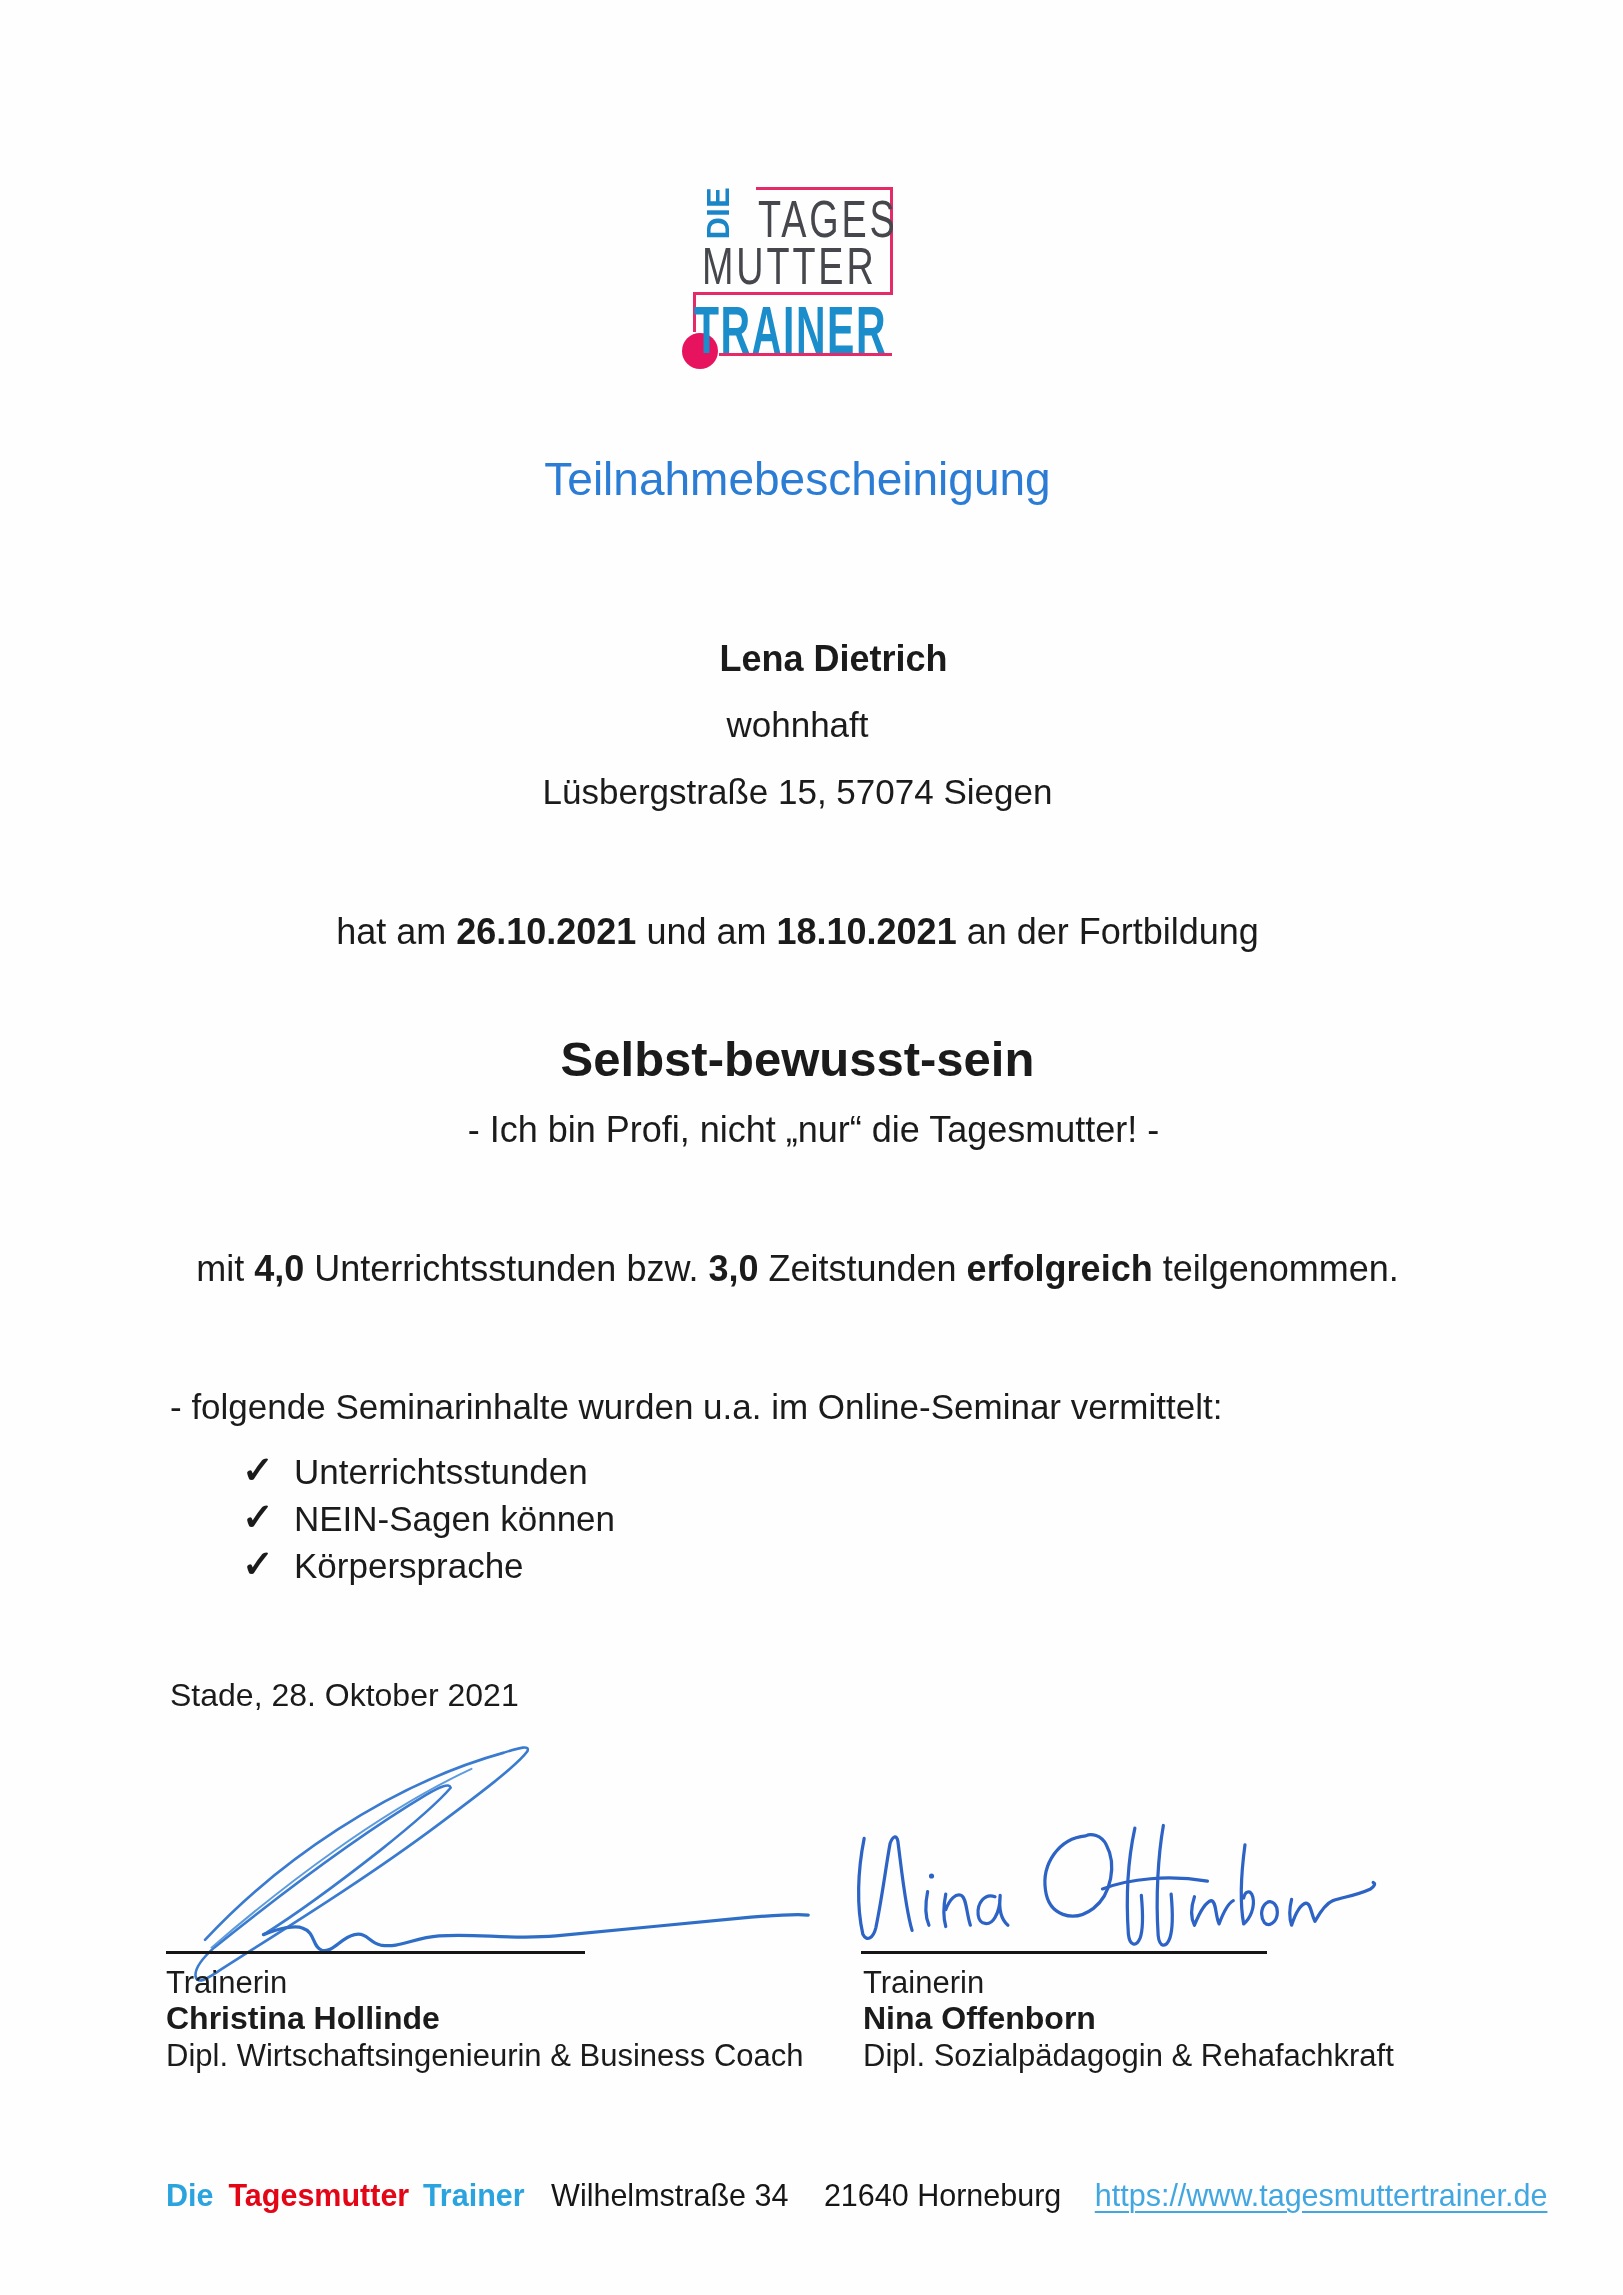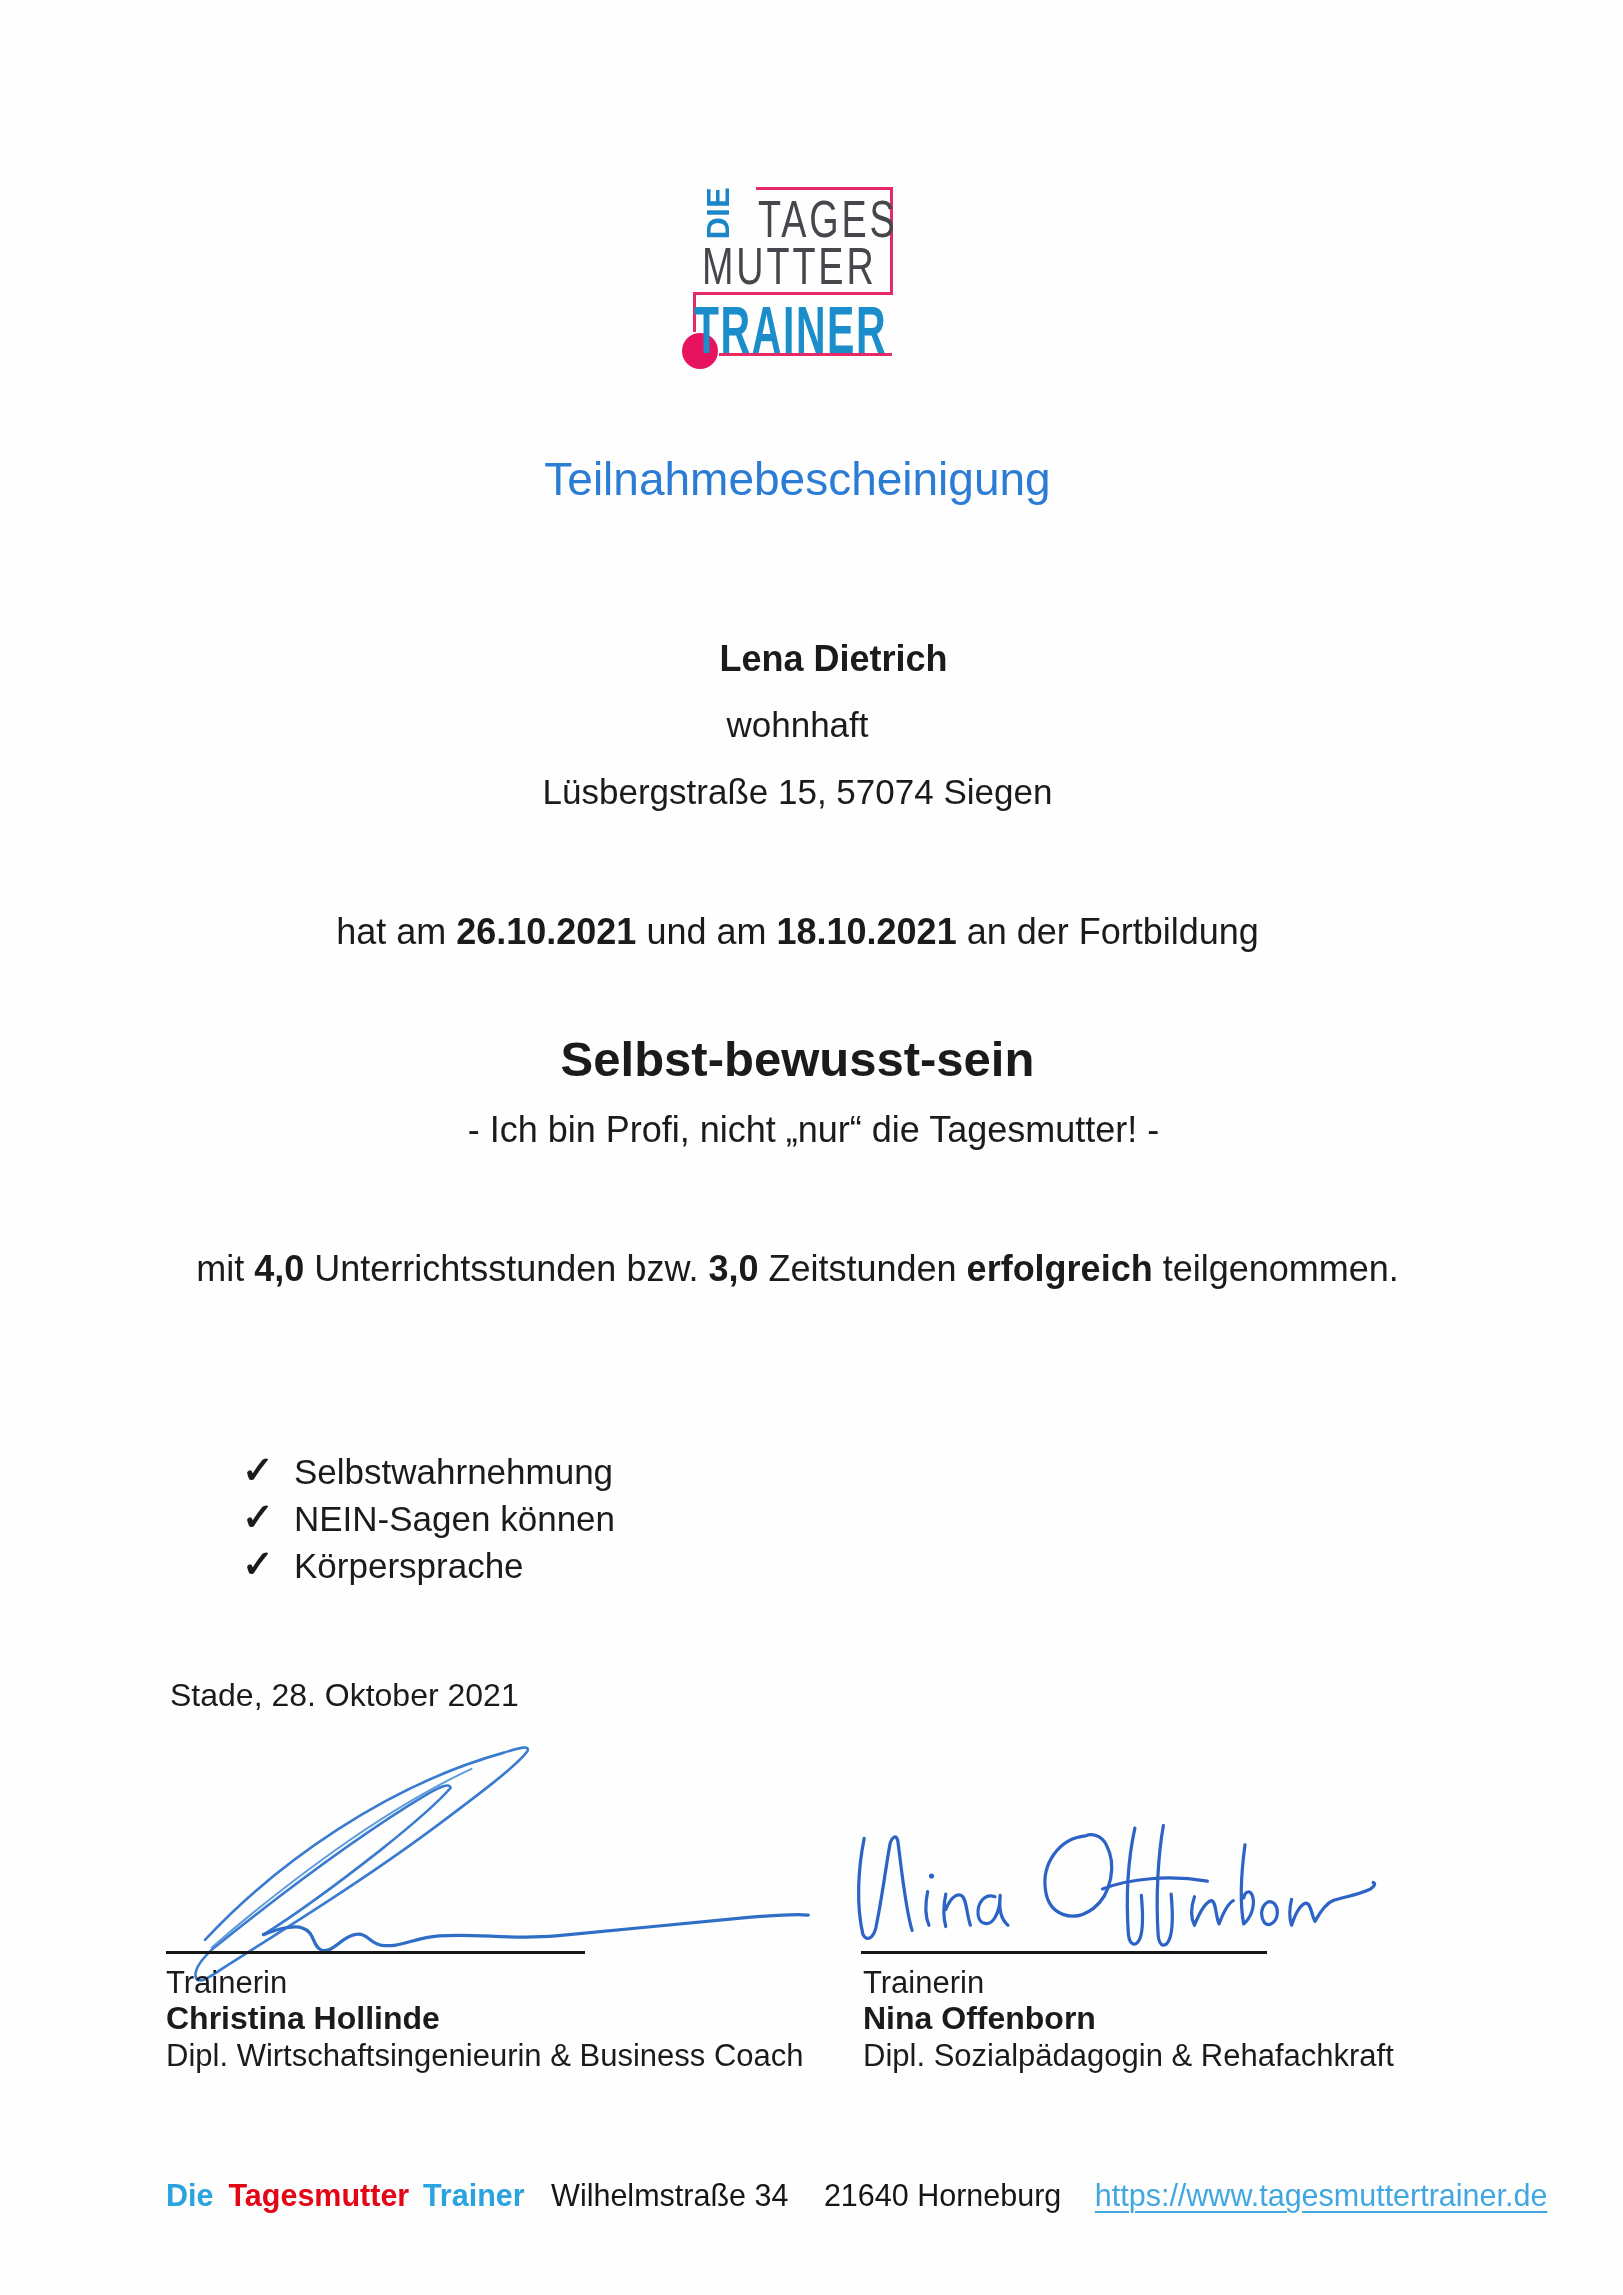--- a/index.html
+++ b/index.html
@@ -105,23 +105,24 @@
   <div class="center wohn">wohnhaft</div>
   <div class="center addr">Lüsbergstraße 15, 57074 Siegen</div>
 
   <div class="center intro"><span>hat am </span><span class="b">26.10.2021</span><span> und am </span><span class="b">18.10.2021</span><span> an der Fortbildung</span></div>
 
   <div class="center course">Selbst-bewusst-sein</div>
   <div class="center subt">- Ich bin Profi, nicht „nur“ die Tagesmutter! -</div>
 
   <div class="center result"><span>mit </span><span class="b">4,0</span><span> Unterrichtsstunden bzw. </span><span class="b">3,0</span><span> Zeitstunden </span><span class="b">erfolgreich</span><span> teilgenommen.</span></div>
 
+  <div class="abs heading">- folgende Seminarinhalte wurden u.a. im Online-Seminar vermittelt:</div>
 
   <div class="check-row" style="top:1452px;">
-    <span class="tick">✓</span><span>Selbstwahrnehmung</span>
+    <span class="tick">✓</span><span>Unterrichtsstunden</span>
   </div>
   <div class="check-row" style="top:1499px;">
     <span class="tick">✓</span><span>NEIN-Sagen können</span>
   </div>
   <div class="check-row" style="top:1546px;">
     <span class="tick">✓</span><span>Körpersprache</span>
   </div>
 
   <div class="abs place-date">Stade, 28. Oktober 2021</div>
 

